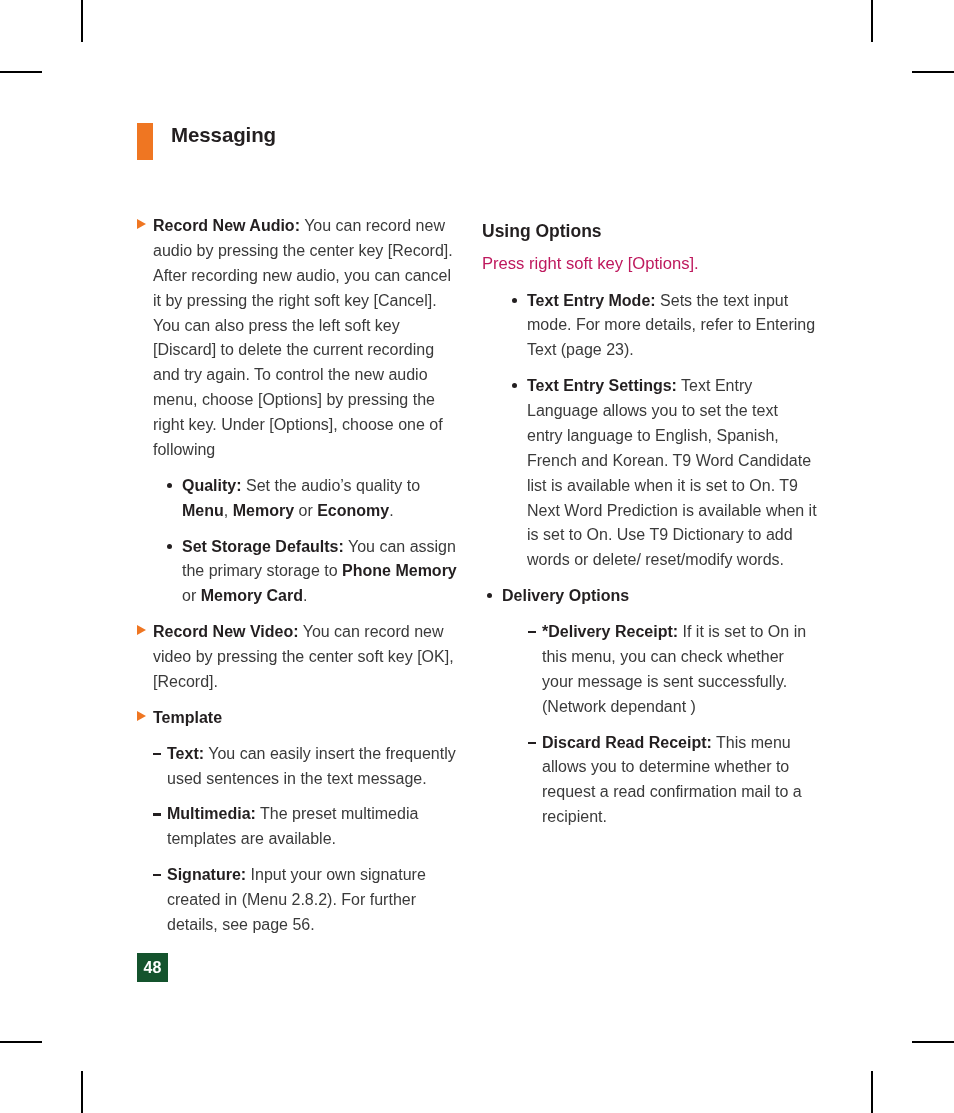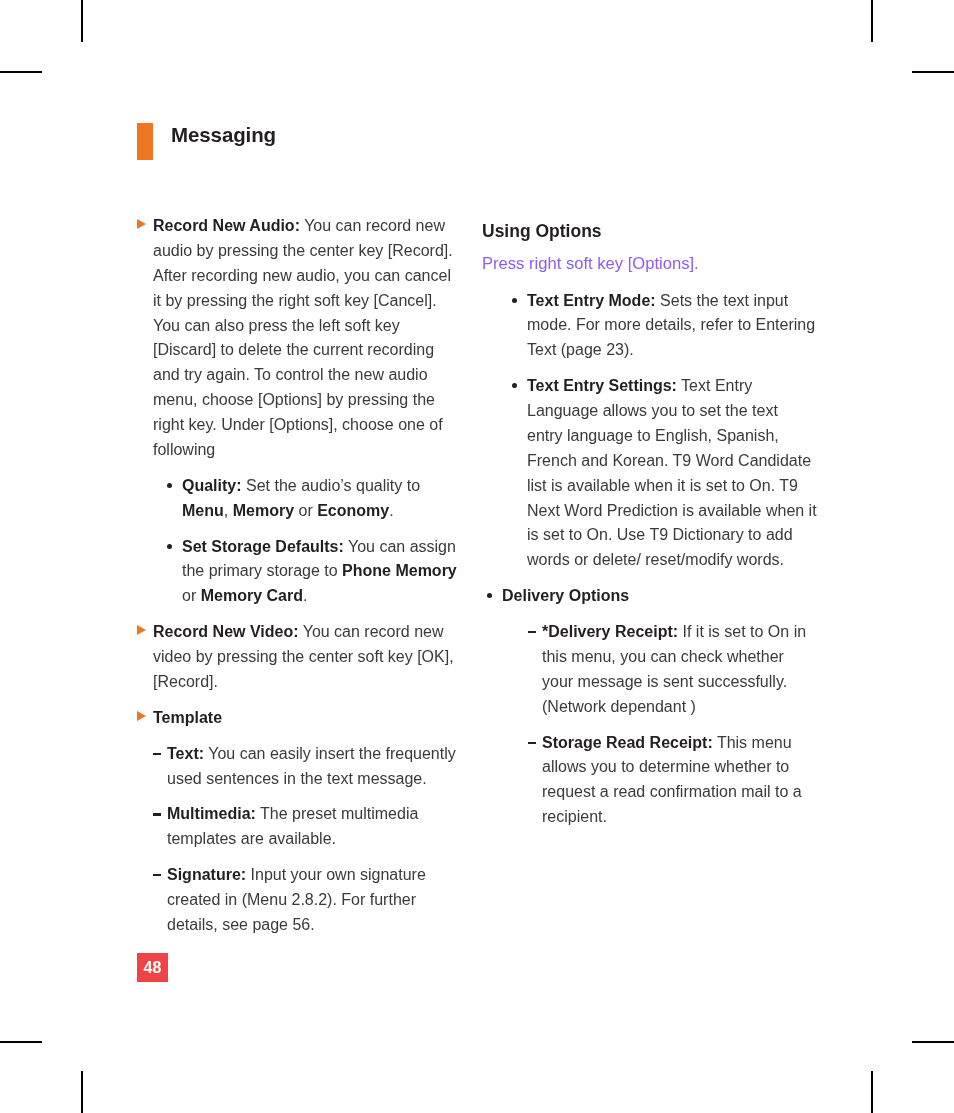--- a/index.html
+++ b/index.html
@@ -135,31 +135,31 @@
   .h2 {
     font-size: 17.5px;
     font-weight: bold;
     color: #231f20;
     margin: 6px 0 8px 0;
     line-height: 1.3;
   }
   .plain {
     font-size: 16.6px;
     line-height: 1.555;
-    color: #8b5cf6;
+    color: #be185d;
     margin-bottom: 12px;
   }
 
   .folio {
     position: absolute;
     left: 137px;
     top: 953px;
     width: 31px;
     height: 29px;
-    background: #ef4444;
+    background: #14532d;
     color: #ffffff;
     font-size: 16px;
     font-weight: bold;
     display: flex;
     align-items: center;
     justify-content: center;
   }
 </style>
 </head>
 <body>
@@ -248,21 +248,21 @@
         <span class="bold">Delivery Options</span><span></span>
       </div>
 
       <div class="blk lvl3 deep">
         <span class="dash"></span>
         <span class="bold">*Delivery Receipt:</span><span> If it is set to On in this menu, you can check whether your message is sent successfully. (Network dependant )</span>
       </div>
 
       <div class="blk lvl3 deep">
         <span class="dash"></span>
-        <span class="bold">Storage Read Receipt:</span><span> This menu allows you to determine whether to request a read confirmation mail to a recipient.</span>
+        <span class="bold">Discard Read Receipt:</span><span> This menu allows you to determine whether to request a read confirmation mail to a recipient.</span>
       </div>
 
     </div>
   </div>
 
   <div class="folio">48</div>
 
 </div>
 
 </body></html>

